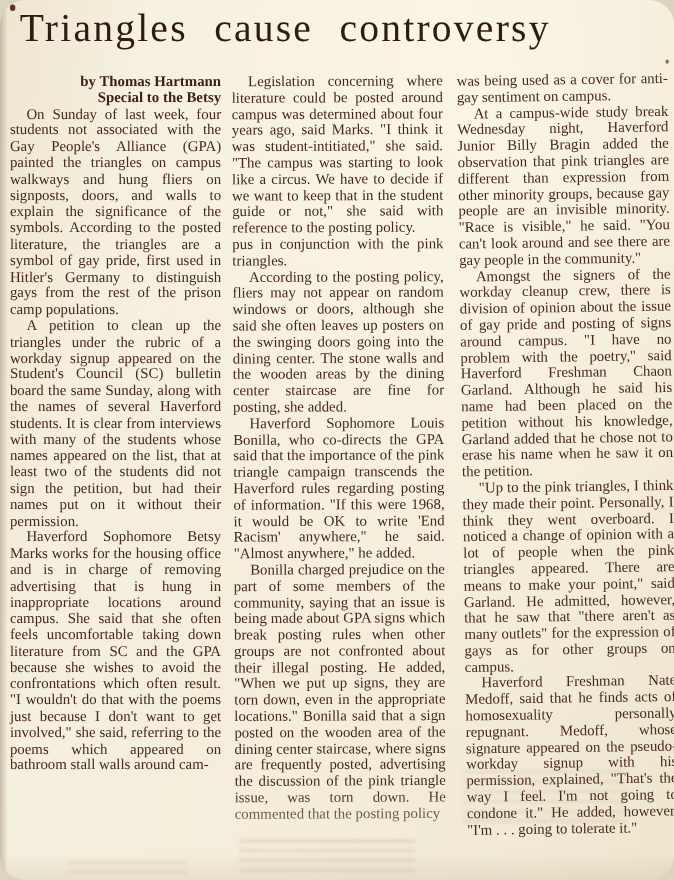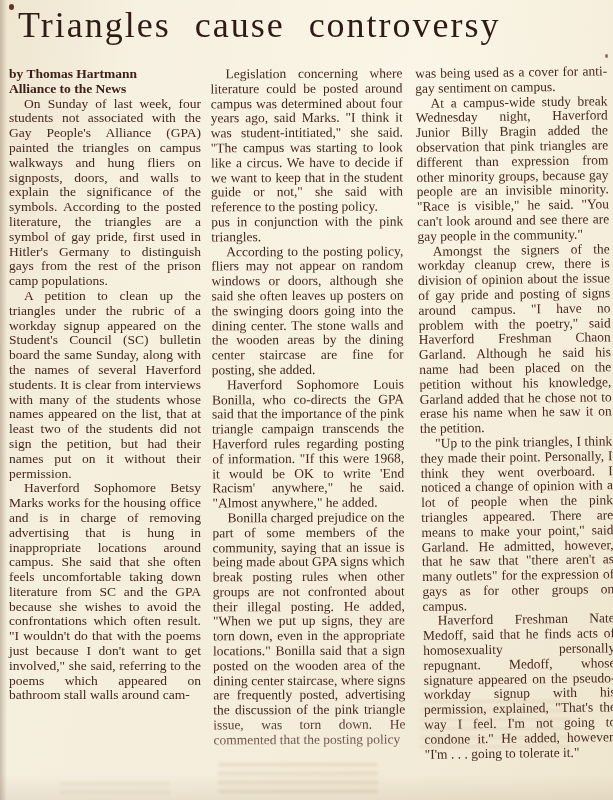--- a/index.html
+++ b/index.html
@@ -10,20 +10,21 @@
   }
   .page {
     position: relative;
     width: 613px;
     height: 800px;
     overflow: hidden;
     background:
       radial-gradient(ellipse at 70% 10%, rgba(255,252,240,0.55), rgba(255,252,240,0) 60%),
       linear-gradient(100deg, #efe6d0 0%, #f5efde 18%, #f4edda 55%, #f1e9d4 85%, #efe6cf 100%);
     color: #43261f;
+    border-radius: 23px;
   }
   
   .page::before {
     content: "";
     position: absolute; left: 0; top: 0; width: 7px; height: 100%;
     background: linear-gradient(90deg, rgba(90,60,40,0.28), rgba(90,60,40,0.0));
     pointer-events: none;
   }
   .page::after {
     content: "";
@@ -51,21 +52,21 @@
   .col {
     width: 192px;
     font-size: 13.5px;
     line-height: 14.8px;
     text-align: justify;
     color: #44271f;
   }
   .col-2 { transform: rotate(-0.25deg); }
   .col-3 { transform: rotate(-0.8deg); transform-origin: left top; color: #47291f; }
   .byline {
-    text-align: left;
+    text-align: right;
     font-weight: bold;
     color: #3c211b;
   }
   .para { text-align: justify; }
   .para.indent { text-indent: 15px; }
   .para + .para { margin-top: 0; }
   
   .col-2 { -webkit-mask-image: linear-gradient(180deg, #000 93%, rgba(0,0,0,0.55) 100%);
            mask-image: linear-gradient(180deg, #000 93%, rgba(0,0,0,0.55) 100%); }
   
@@ -93,21 +94,21 @@
 <body>
 
 <div class="page">
 
   <h1 class="headline">Triangles cause controversy</h1>
 
   <div class="cols">
 
     <div class="col col-1">
       <div class="byline">by Thomas Hartmann</div>
-      <div class="byline">Alliance to the News</div>
+      <div class="byline">Special to the Betsy</div>
       <div>
           <p class="para indent">On Sunday of last week, four students not associated with the Gay People's Alliance (GPA) painted the triangles on campus walkways and hung fliers on signposts, doors, and walls to explain the significance of the symbols. According to the posted literature, the triangles are a symbol of gay pride, first used in Hitler's Germany to distinguish gays from the rest of the prison camp populations.</p>
           <p class="para indent">A petition to clean up the triangles under the rubric of a workday signup appeared on the Student's Council (SC) bulletin board the same Sunday, along with the names of several Haverford students. It is clear from interviews with many of the students whose names appeared on the list, that at least two of the students did not sign the petition, but had their names put on it without their permission.</p>
           <p class="para indent">Haverford Sophomore Betsy Marks works for the housing office and is in charge of removing advertising that is hung in inappropriate locations around campus. She said that she often feels uncomfortable taking down literature from SC and the GPA because she wishes to avoid the confrontations which often result. "I wouldn't do that with the poems just because I don't want to get involved," she said, referring to the poems which appeared on bathroom stall walls around cam-</p>
         </div>
     </div>
 
     <div class="col col-2">
       <div>
           <p class="para indent">Legislation concerning where literature could be posted around campus was determined about four years ago, said Marks. "I think it was student-intitiated," she said. "The campus was starting to look like a circus. We have to decide if we want to keep that in the student guide or not," she said with reference to the posting policy.</p>

